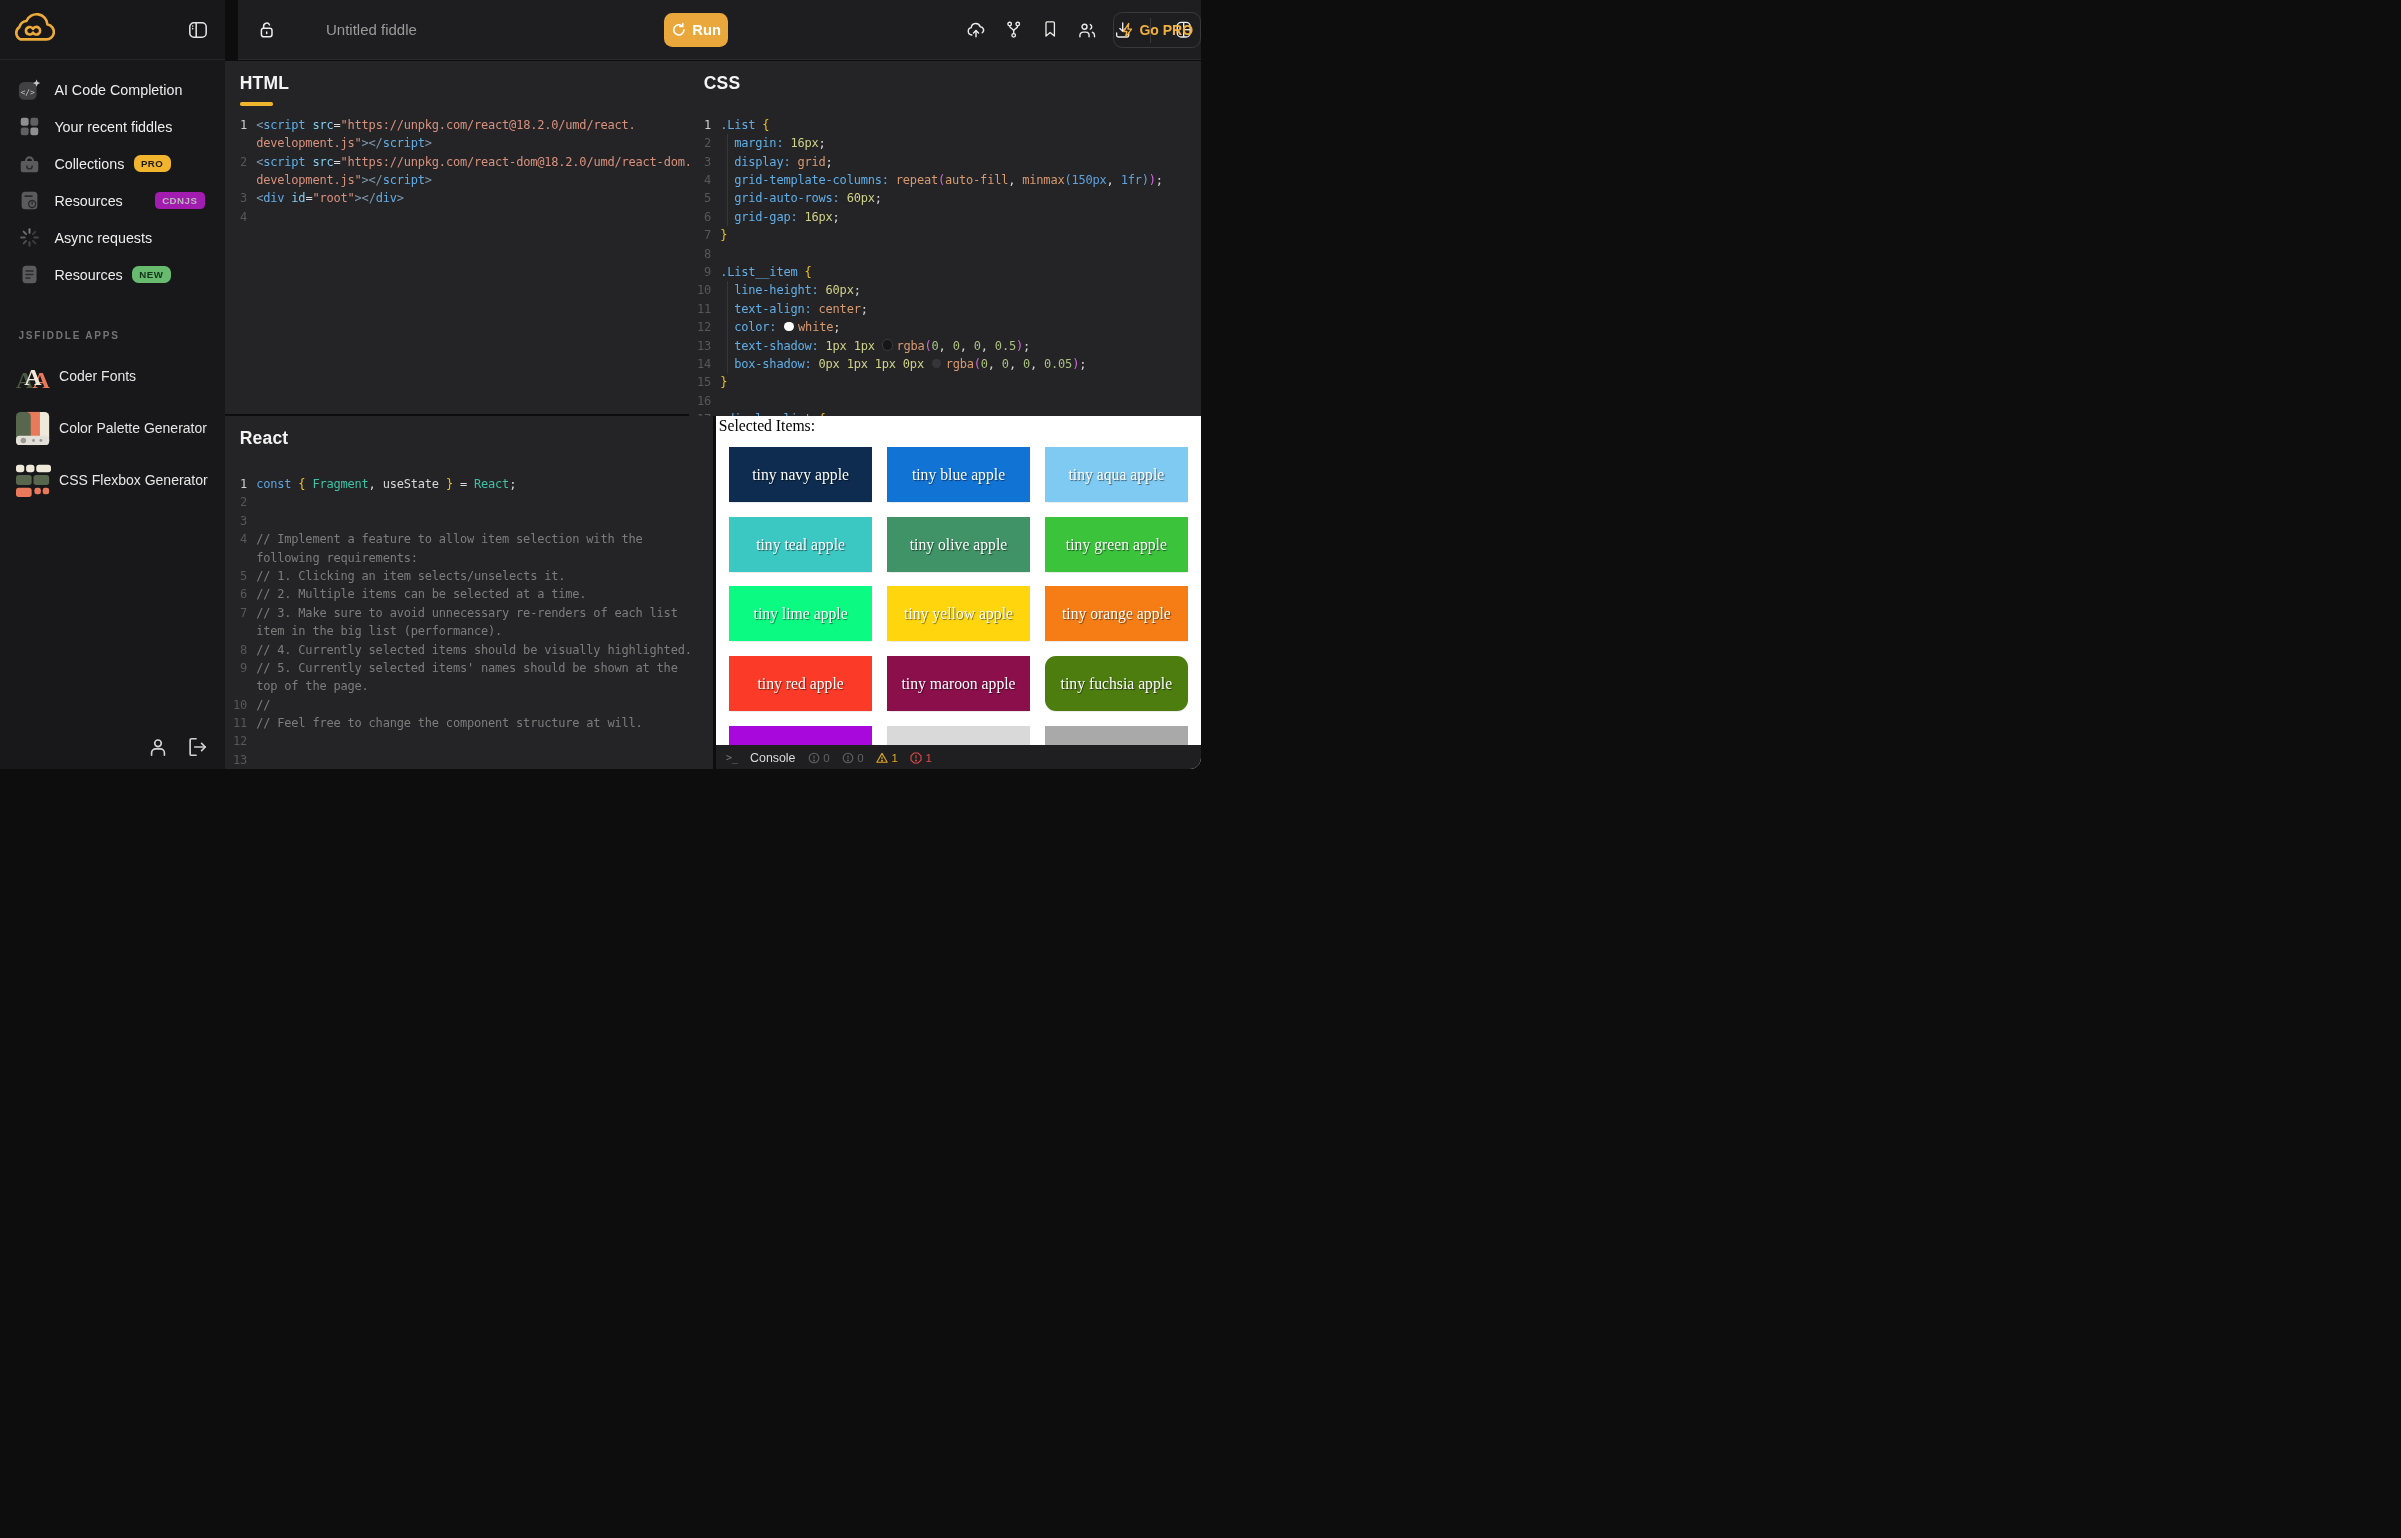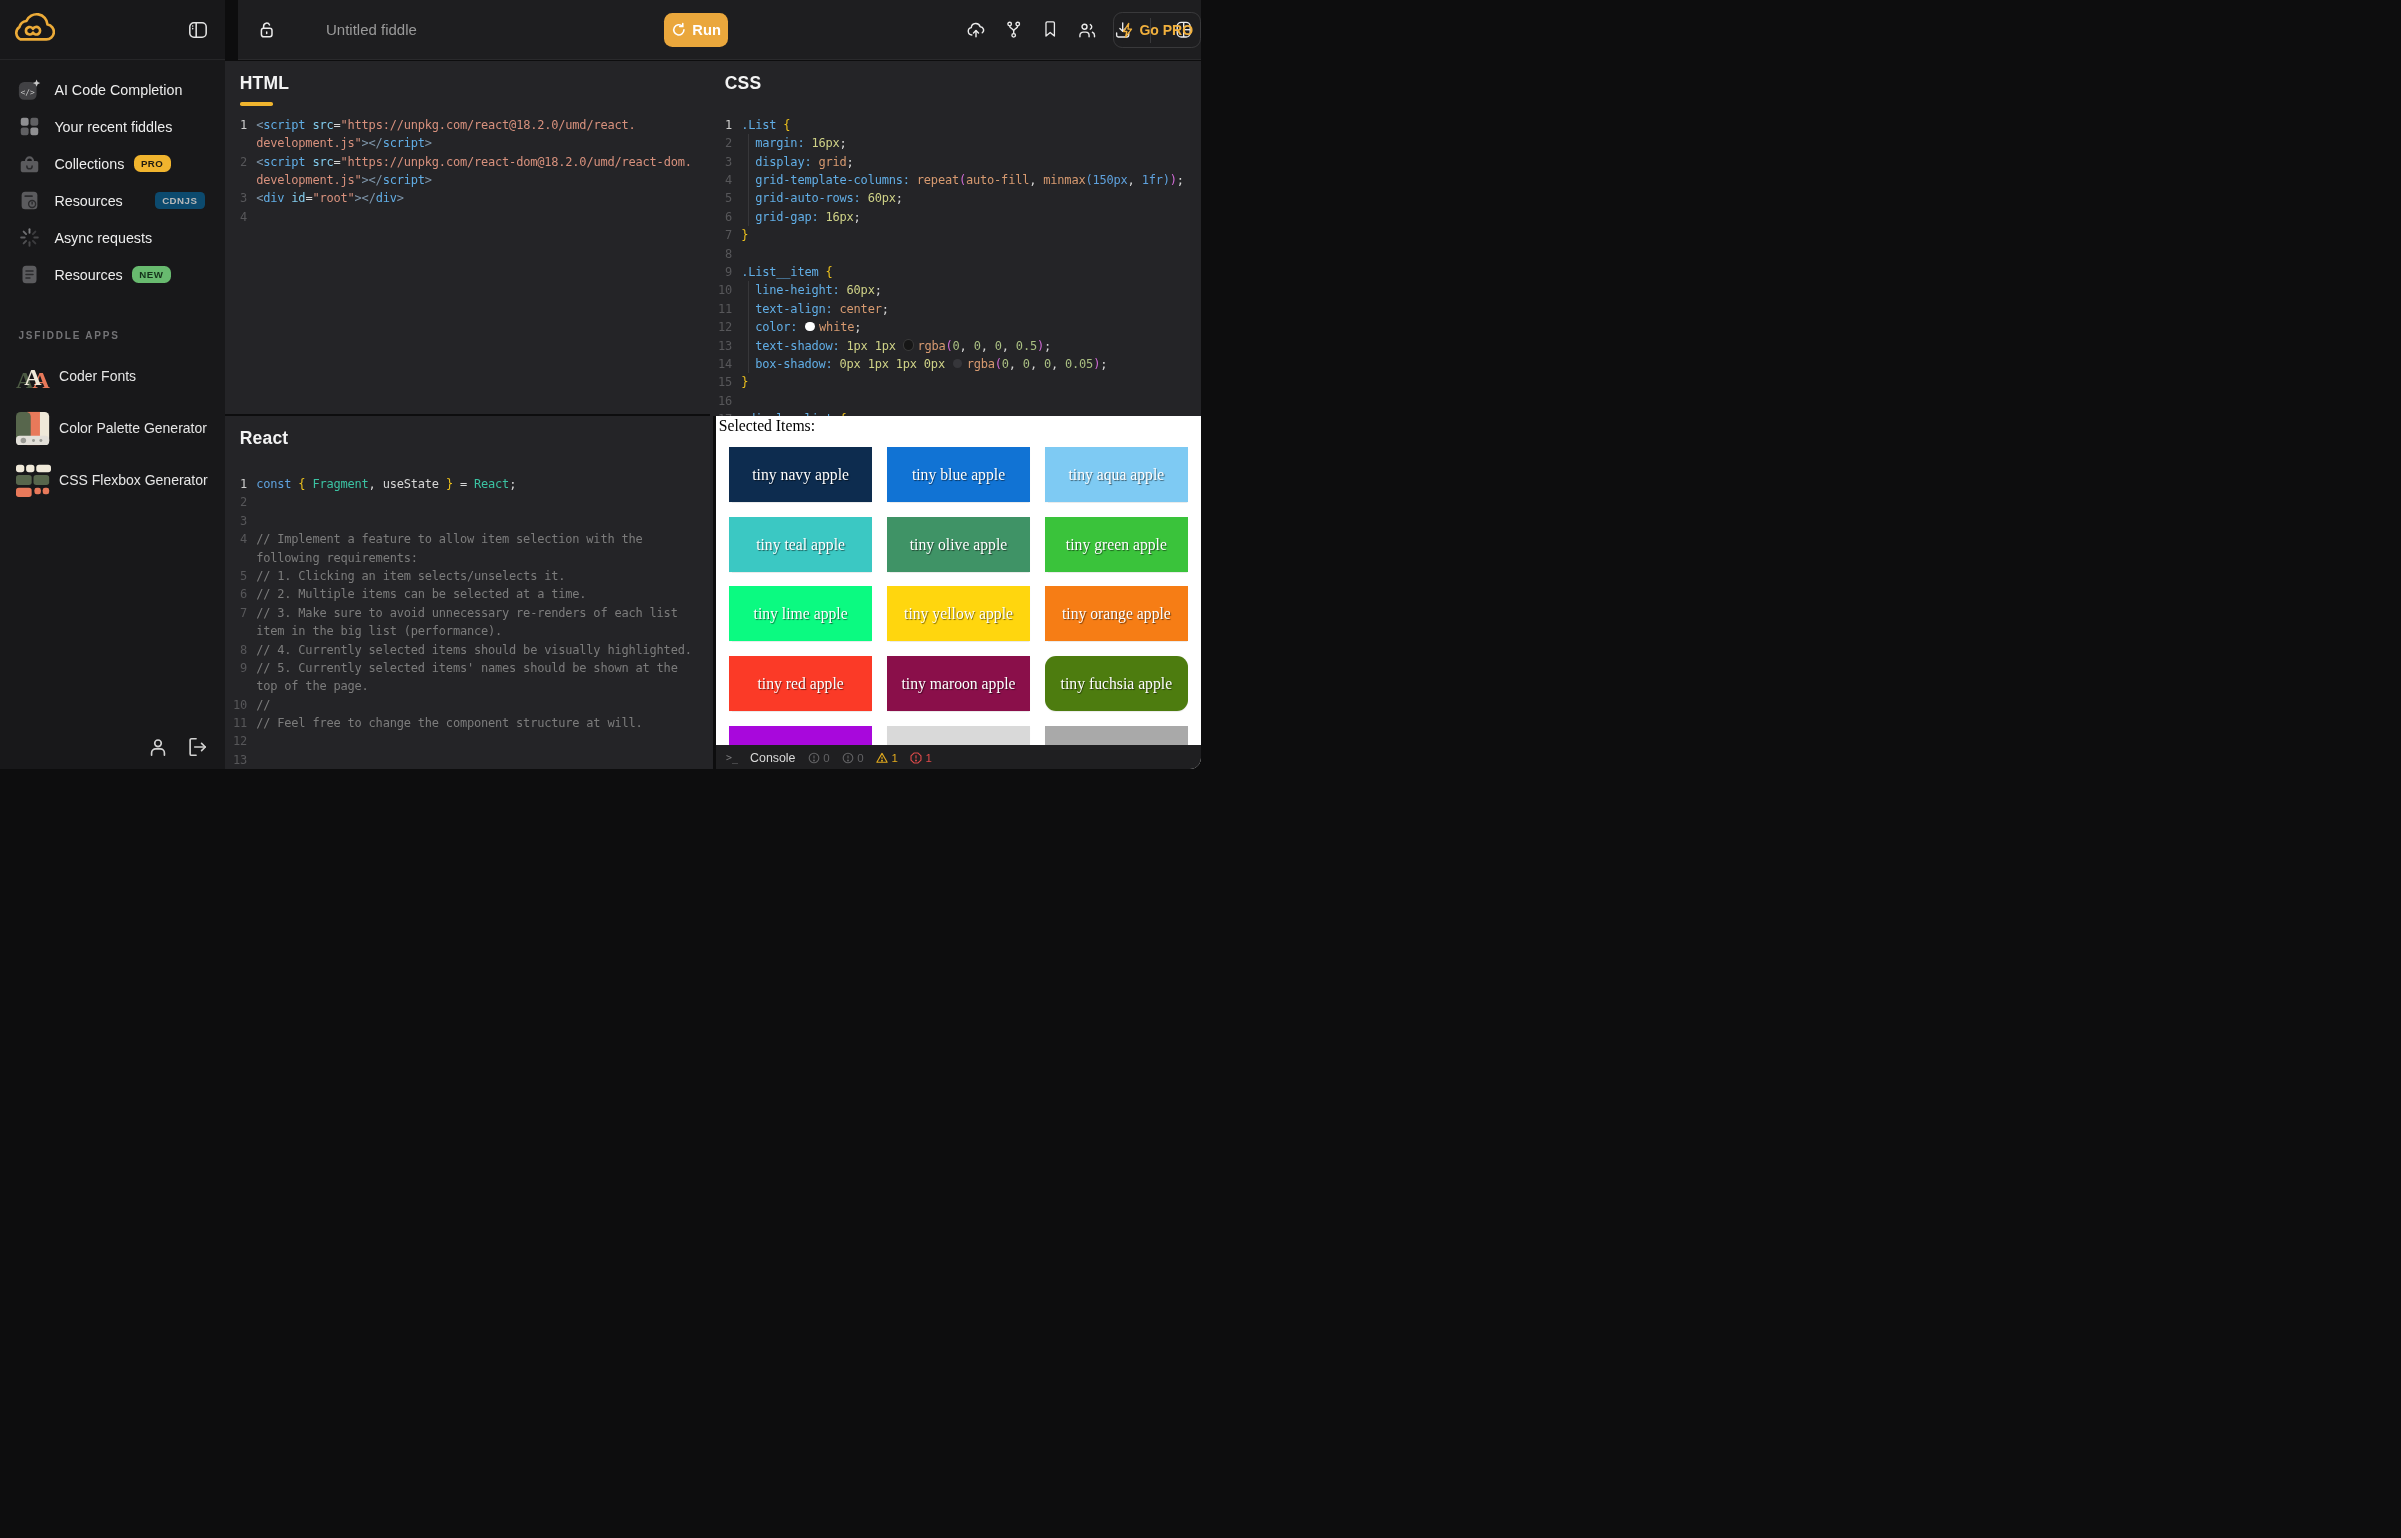--- a/index.html
+++ b/index.html
@@ -9,42 +9,42 @@
   
   .sidebar{position:absolute;left:0;top:0;width:225px;height:769px;background:#18181a;border-bottom:none;}
   .sidebar-top{position:relative;height:60px;border-bottom:0.9px solid #262628;}
   .logo{position:absolute;left:11px;top:7.4px;width:44px;height:42px;}
   .panel-toggle{position:absolute;right:16.6px;top:20px;width:20px;height:20px;color:#e4e4e4;cursor:pointer;}
   .nav{padding-top:11px;}
   .nav-item{display:flex;align-items:center;height:37px;padding-left:18.4px;color:#ededed;font-size:14.3px;cursor:pointer;}
   .nav-item .nicon{width:23px;height:23px;margin-right:13px;flex:0 0 23px;display:flex;align-items:center;justify-content:center;}
   .badge{margin-left:9.2px;font-size:9.7px;font-weight:bold;padding:2.8px 7.4px;border-radius:6.5px;letter-spacing:0.5px;}
   .badge.pro{background:#f0b42e;color:#201c10;}
-  .badge.cdnjs{background:#0c4a6e;color:#b9b9b9;border-radius:4.6px;margin-left:32px;}
+  .badge.cdnjs{background:#a21caf;color:#b9b9b9;border-radius:4.6px;margin-left:32px;}
   .badge.new{background:#68ba6f;color:#14321a;}
   .apps-header{margin:37px 0 9.2px 18.4px;color:#737376;font-size:10px;font-weight:bold;letter-spacing:1.8px;}
   .app-item{display:flex;align-items:center;height:52px;padding-left:14.7px;color:#e6e6e6;font-size:14px;cursor:pointer;}
   .app-item .aicon{width:37px;height:35px;margin-right:7.4px;position:relative;flex:0 0 37px;}
   .side-bottom{position:absolute;bottom:11px;left:0;width:225px;display:flex;align-items:center;gap:16.6px;padding-left:147px;}
   .side-bottom .sbicon{width:22px;height:22px;color:#d2d2d2;cursor:pointer;}
 
   
   .topbar{position:absolute;left:238px;top:0;width:976px;height:60px;background:#1e1e20;border-bottom:0.9px solid #2a2a2c;}
   .lock{position:absolute;left:19.4px;top:20px;width:19.4px;height:19.4px;color:#ececec;cursor:pointer;}
   .fiddle-title{position:absolute;left:88px;top:0;height:60px;line-height:60px;color:#9a9a9a;font-size:15px;cursor:text;}
   .run-btn{position:absolute;left:426px;top:13px;width:64px;height:34px;background:#eaa73c;border:none;border-radius:8.3px;display:flex;align-items:center;justify-content:center;gap:5.5px;color:#fff;font-weight:bold;font-size:14.7px;cursor:pointer;font-family:"Liberation Sans",sans-serif;}
   .tb-icon{position:absolute;top:20px;width:19.4px;height:19.4px;color:#ebebeb;cursor:pointer;}
   .tb-sep{position:absolute;top:17.5px;width:0.9px;height:25px;background:#3a3a3c;}
   .gopro{position:absolute;left:875px;top:12px;width:88px;height:36px;border:0.9px solid #39393b;border-radius:9.2px;background:transparent;display:flex;align-items:center;justify-content:center;gap:5.5px;color:#f2b13d;font-weight:bold;font-size:14px;cursor:pointer;font-family:"Liberation Sans",sans-serif;}
 
   
   .editors{position:absolute;left:225px;top:60px;width:976px;height:710px;background:#0d0d0e;}
   .panel{position:absolute;background:#242427;overflow:hidden;}
   .panel.html{left:0;top:0.9px;width:488px;height:353px;}
-  .panel.css{left:485px;top:0.9px;width:577px;height:355px;}
+  .panel.css{left:464px;top:0.9px;width:577px;height:355px;}
   .panel.react{left:0;top:356px;width:488px;height:354px;}
   .panel-title{position:absolute;left:14.7px;top:12px;color:#f3f3f3;font-size:17.5px;font-weight:800;letter-spacing:0.2px;}
   .active-bar{position:absolute;left:14.7px;top:41px;width:33px;height:3.7px;border-radius:1.8px;background:#f0b42e;}
   .code{position:absolute;left:0;right:1.8px;top:55px;font-family:"DejaVu Sans Mono","Liberation Mono",monospace;font-size:12px;line-height:18.4px;letter-spacing:-0.2px;}
   .panel.react .code{top:59px;}
   .code-line{display:flex;height:18.4px;position:relative;white-space:pre;cursor:text;}
   .code-line .ln{width:22px;text-align:right;margin-right:9.2px;color:#57575a;flex:0 0 22px;user-select:none;}
   .code-line.a .ln{color:#cdcdcd;}
   .code-line .cd{flex:1;overflow:hidden;}
   .code-line.g::before{content:"";position:absolute;left:38px;top:0;bottom:0;border-left:0.9px solid #37373a;}

